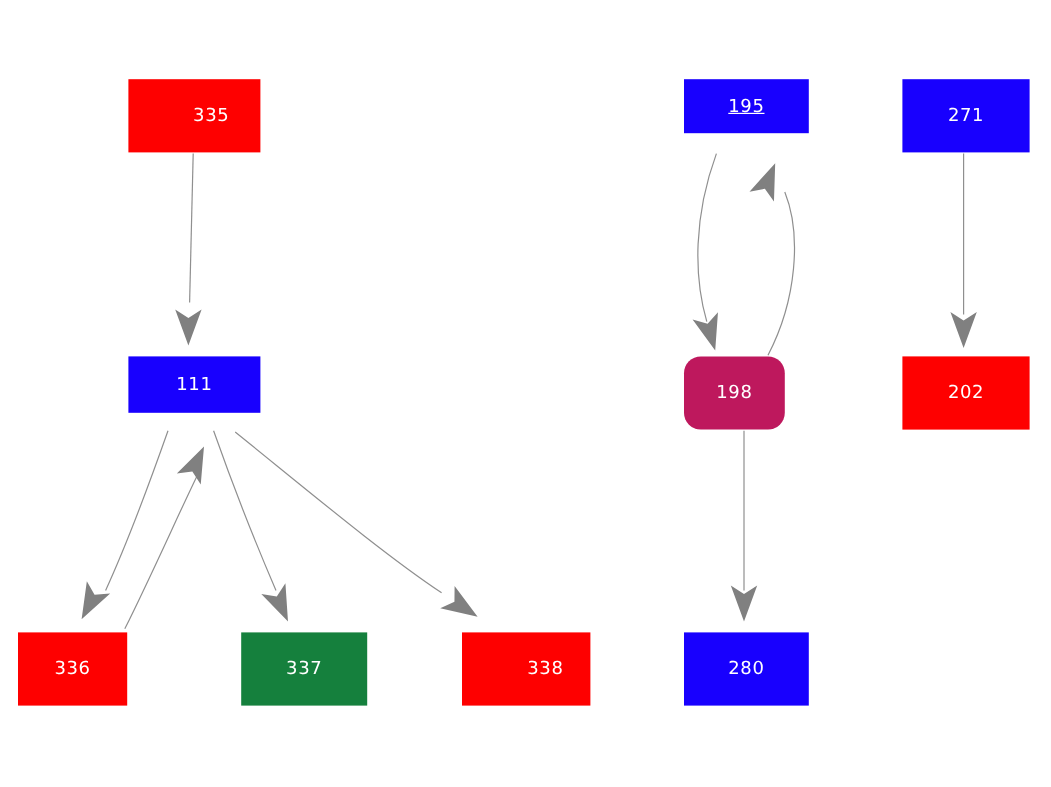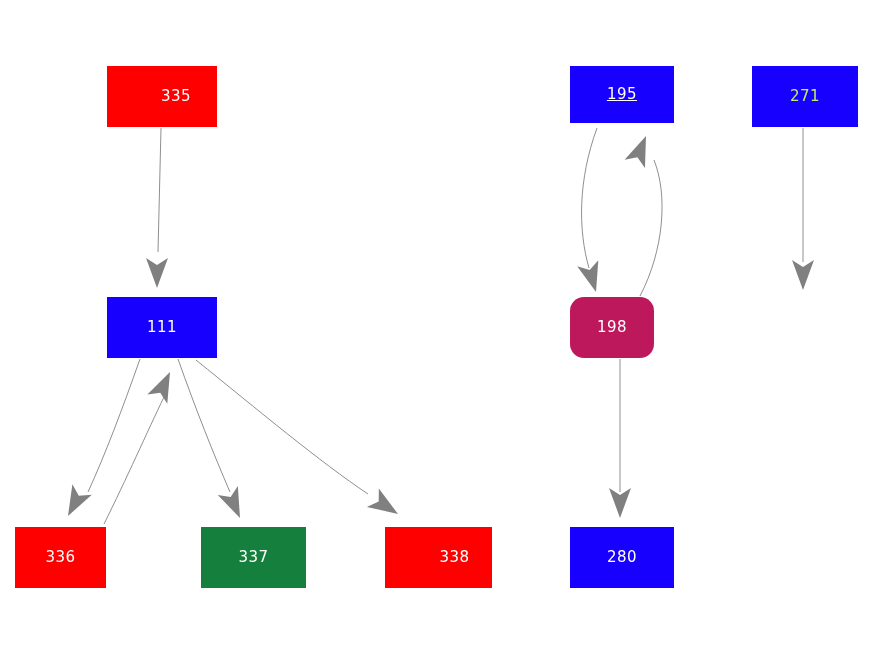--- a/index.html
+++ b/index.html
@@ -80,37 +80,40 @@
         <polygon points="0,0 -30,-11 -23,0 -30,11" fill="#808080" transform="translate(620,518) rotate(90)"></polygon>
       </g>
       <g>
         <path d="M 803,128 L 803,262" fill="none" stroke="#8f8f8f" stroke-width="1"></path>
         <polygon points="0,0 -30,-11 -23,0 -30,11" fill="#808080" transform="translate(803,290) rotate(90)"></polygon>
       </g>
     </svg>
 <div class="node" style="left: 107px; top: 66px; width: 110px; height: 61px; background: rgb(254, 0, 0);">
       <span class="node-label" style="color: rgb(255, 255, 255); margin-left: 28px;">335</span>
     </div>
-    <div class="node" style="left: 107px; top: 297px; width: 110px; height: 61px; background: rgb(24, 0, 254);">
+    <div class="node" style="left: 107px; top: 297px; width: 110px; height: 47px; background: rgb(24, 0, 254);">
       <span class="node-label" style="color: rgb(255, 255, 255);">111</span>
     </div>
     <div class="node" style="left: 15px; top: 527px; width: 91px; height: 61px; background: rgb(254, 0, 0);">
       <span class="node-label" style="color: rgb(255, 255, 255);">336</span>
     </div>
     <div class="node" style="left: 201px; top: 527px; width: 105px; height: 61px; background: #15803d;">
       <span class="node-label" style="color: rgb(255, 255, 255);">337</span>
     </div>
     <div class="node" style="left: 385px; top: 527px; width: 107px; height: 61px; background: rgb(254, 0, 0); padding-left: 32px;">
       <span class="node-label" style="color: rgb(255, 255, 255);">338</span>
     </div>
-    <div class="node" style="left: 570px; top: 66px; width: 104px; height: 57px; background: rgb(24, 0, 254); text-decoration: underline;">
+    <div class="node" style="left: 570px; top: 66px; width: 104px; height: 45px; background: rgb(24, 0, 254); text-decoration: underline;">
       <span class="node-label" style="color: rgb(255, 255, 255);">195</span>
     </div>
     <div class="node" style="left: 570px; top: 297px; width: 84px; height: 61px; background: #be185d; border-radius: 14px;">
       <span class="node-label" style="color: rgb(255, 255, 255);">198</span>
     </div>
     <div class="node" style="left: 570px; top: 527px; width: 104px; height: 61px; background: rgb(24, 0, 254);">
       <span class="node-label" style="color: rgb(255, 255, 255);">280</span>
     </div>
     <div class="node" style="left: 752px; top: 66px; width: 106px; height: 61px; background: rgb(24, 0, 254);">
-      <span class="node-label" style="color: #bef264;">271</span>
+      <span class="node-label" style="color: #ffffff;">271</span>
+    </div>
+    <div class="node" style="left: 752px; top: 297px; width: 106px; height: 61px; background: rgb(254, 0, 0);">
+      <span class="node-label" style="color: rgb(255, 255, 255);">202</span>
     </div>
   </div>
 
 </body></html>

